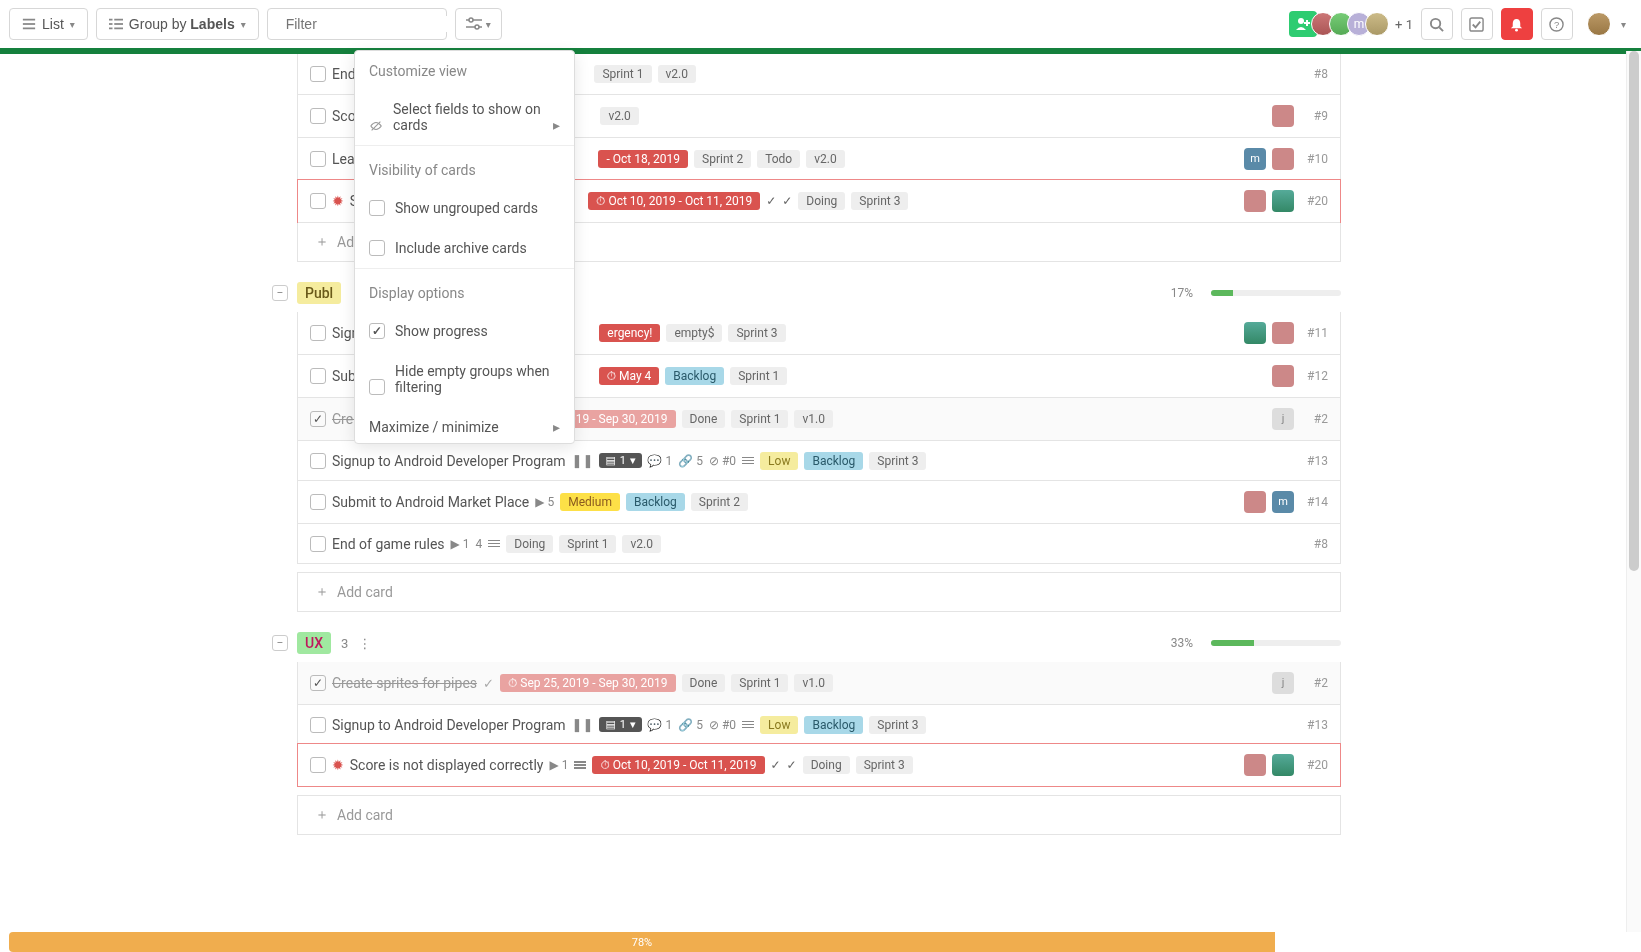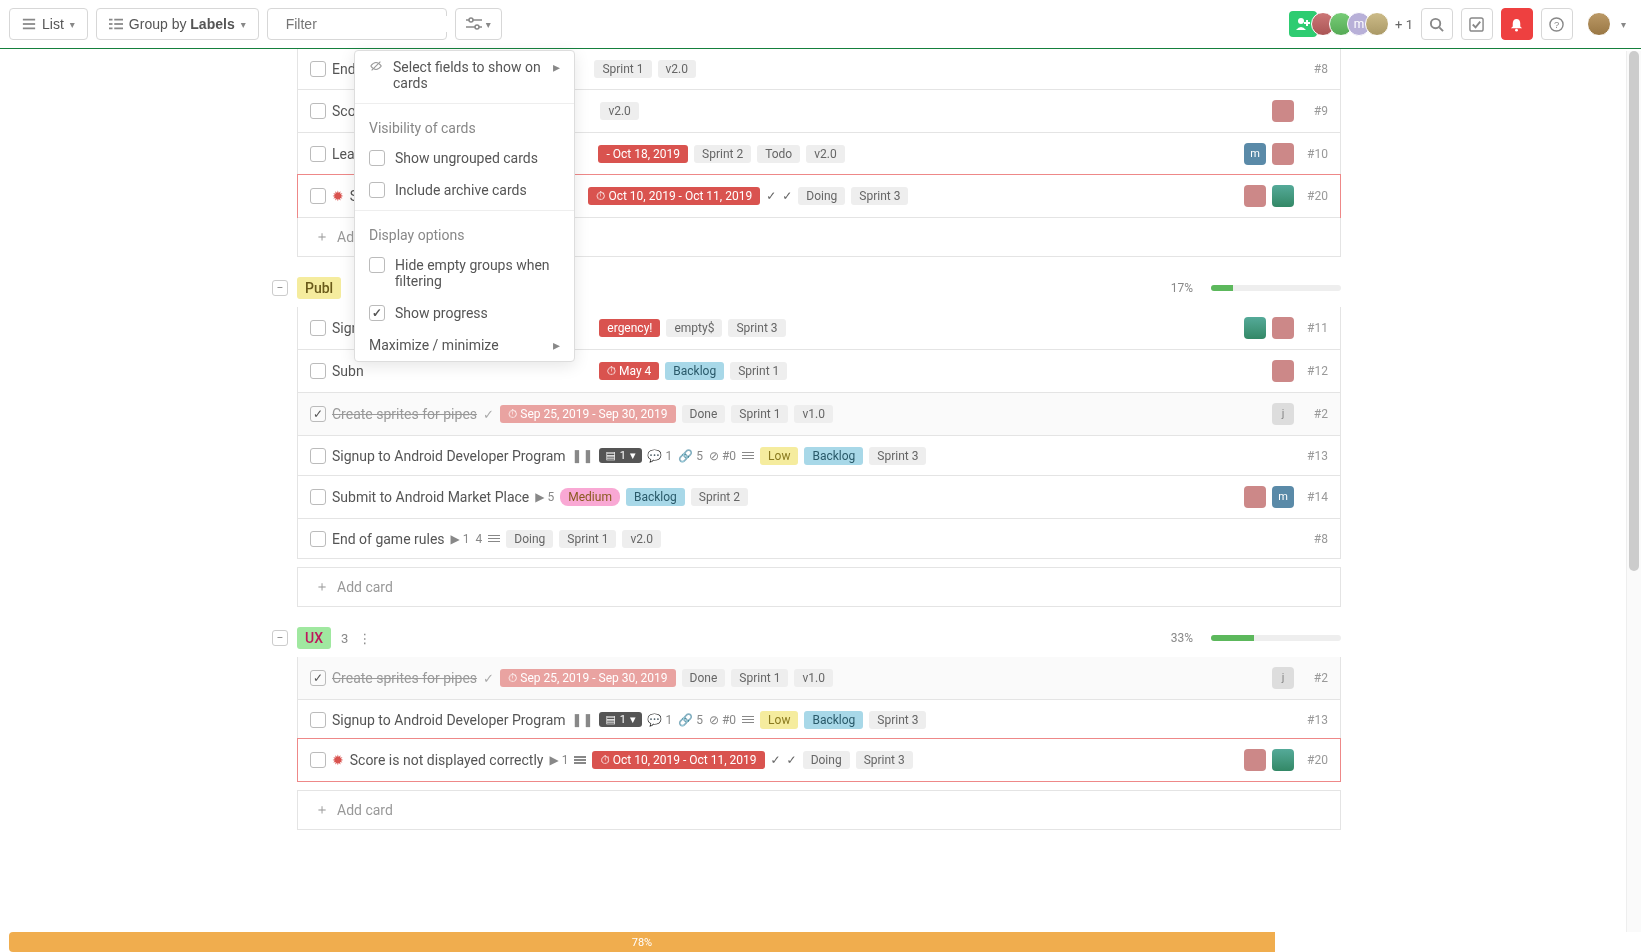--- a/index.html
+++ b/index.html
@@ -1,17 +1,17 @@
 <!DOCTYPE html>
 <html><head>
 <meta charset="utf-8">
 <style>
 * { box-sizing: border-box; margin: 0; padding: 0; }
 body { font-family: -apple-system, BlinkMacSystemFont, "Segoe UI", Roboto, Arial, sans-serif; font-size: 13px; color: #333; background: #fff; }
-.toolbar { display: flex; align-items: center; padding: 8px 9px; border-bottom: 1px solid #15803d; gap: 8px; }
+.toolbar { display: flex; align-items: center; padding: 8px 9px; border-bottom: 6px solid #15803d; gap: 8px; }
 .toolbar-left { display: flex; gap: 8px; }
 .btn { display: inline-flex; align-items: center; gap: 6px; padding: 6px 12px; border: 1px solid #d7d7d7; border-radius: 4px; background: #fff; cursor: pointer; font-size: 14px; color: #555; }
 .btn svg { width: 14px; height: 14px; }
 .filter-input { display: flex; align-items: center; border: 1px solid #d7d7d7; border-radius: 4px; padding: 0 10px; width: 180px; height: 32px; }
 .filter-input input { border: none; outline: none; margin-left: 8px; font-size: 14px; flex: 1; color: #333; }
 .btn-icon { border: 1px solid #d7d7d7; border-radius: 4px; padding: 6px 10px; background: #fff; cursor: pointer; display: inline-flex; align-items: center; }
 .toolbar-right { margin-left: auto; display: flex; align-items: center; gap: 8px; }
 .avatar-stack { display: flex; align-items: center; }
 .avatar { width: 24px; height: 24px; border-radius: 50%; border: 1px solid #fff; margin-left: -6px; display: inline-block; }
 .avatar-green { background: #2ecc71; border-radius: 4px; width: 28px; height: 26px; margin-left: 0; display:flex; align-items:center; justify-content:center; }
@@ -23,41 +23,41 @@
 .card-row.bug { border: 1px solid #e88; background: #fff; margin: -1px; }
 .card-row.done-row { background: #fafafa; }
 .card-row:first-child { border-top: none; }
 .checkbox { width: 16px; height: 16px; border: 1.5px solid #bbb; border-radius: 3px; flex-shrink: 0; display:inline-flex; align-items:center; justify-content:center; }
 .checkbox.checked::after { content:"✓"; font-size:12px; color:#555; }
 .card-title { font-size: 14px; color: #555; }
 .card-title.struck { text-decoration: line-through; color: #999; }
 .pill { padding: 2px 8px; border-radius: 3px; font-size: 12px; background: #eee; color: #666; white-space: nowrap; }
 .pill.date-red { background: #d9534f; color: #fff; }
 .pill.date-red-light { background: #e9a3a1; color: #fff; }
-.pill.medium { background: #f9a8d4; color: #8a5a1f; border-radius: 8px; }
+.pill.medium { background: #fde047; color: #8a5a1f; }
 .pill.low { background: #f5ec9e; color: #8a7a1f; }
 .pill.backlog { background: #a8d8e8; color: #2a5a6a; }
 .meta { display: inline-flex; align-items: center; gap: 3px; color: #888; font-size: 12px; }
 .card-right { margin-left: auto; display: flex; align-items: center; gap: 6px; }
 .card-num { color: #999; font-size: 12px; min-width: 28px; text-align: right; }
 .avatar-sm { width: 22px; height: 22px; border-radius: 4px; display: inline-block; }
 .bug-icon { color: #d9534f; font-size: 14px; }
 .add-card-row { padding: 10px 12px; padding-left: 17px; color: #999; font-size: 14px; display:flex; align-items:center; gap:8px; border-top:1px solid #e4e4e4; cursor:pointer; }
 .add-card-detached { margin-left: 297px; margin-right: 300px; padding: 10px 17px; color: #999; font-size: 14px; display:flex; align-items:center; gap:8px; border: 1px solid #e4e4e4; cursor:pointer; }
 .group-header { display: flex; align-items: center; margin: 20px 300px 0 297px; gap: 10px; }
 .collapse-btn { width: 16px; height: 16px; border: 1px solid #ccc; border-radius: 3px; display:flex; align-items:center; justify-content:center; font-size:12px; color:#888; cursor:pointer; margin-left:-25px; margin-right:-1px; }
 .group-label { padding: 3px 8px; border-radius: 3px; font-size: 14px; font-weight: 500; }
 .group-count { color: #888; font-size: 13px; }
 .group-menu { cursor: pointer; color: #888; }
 .progress-text { margin-left: auto; color: #888; font-size: 12px; margin-right: 8px; }
 .progress-bar { width: 130px; height: 6px; background: #eee; border-radius: 3px; overflow: hidden; }
 .progress-fill { height: 100%; background: #5cb85c; }
 .dropdown { position: absolute; left: 354px; top: 50px; width: 221px; background: #fff; border: 1px solid #ddd; border-radius: 4px; box-shadow: 0 4px 16px rgba(0,0,0,0.1); z-index: 100; }
 .dropdown-section-title { padding: 12px 14px 6px; color: #888; font-size: 14px; }
-.dropdown-item { display: flex; align-items: flex-start; gap: 10px; padding: 8px 14px; font-size: 14px; color: #555; cursor: pointer; }
+.dropdown-item { display: flex; align-items: flex-end; gap: 10px; padding: 8px 14px; font-size: 14px; color: #555; cursor: pointer; margin-top: 8px; }
 .dropdown-item .sub-arrow { margin-left:auto; color:#888; }
 .dropdown-divider { border-top: 1px solid #eee; margin: 4px 0; }
 .dd-checkbox { width: 16px; height: 16px; border: 1.5px solid #bbb; border-radius: 3px; display:inline-flex; align-items:center; justify-content:center; flex-shrink:0; }
 .dd-checkbox.checked::after { content:"✓"; font-size:12px; color:#555; font-weight:bold; }
 .footer-bar { position: fixed; bottom: 0; left: 9px; right: 9px; height: 20px; display:flex; border-radius:4px; overflow:hidden; font-size:11px; color:#fff; }
 .footer-seg { display:flex; align-items:center; justify-content:center; }
 .chips-badge { display:inline-flex; align-items:center; background:#555; color:#fff; border-radius:3px; padding:1px 6px; font-size:11px; gap:4px; }
 .icon-lines { display:inline-block; width:12px; }
 .icon-lines span { display:block; height:1.5px; background:#888; margin:1.5px 0; }
 .mini-check { font-size:12px; color:#666; }
@@ -147,20 +147,21 @@
         </svg>
       </button>
     <button class="btn" style="padding:2px 6px;border:none">
         <span class="avatar" style="margin:0;background:linear-gradient(#b96,#974)"></span>
         <span style="font-size:10px;color:#888;margin-left:4px">▾</span>
       </button>
   </div>
 </div>
 
 <div class="dropdown">
+  <div class="dropdown-section-title">Customize view</div>
   <div class="dropdown-item">
     <svg width="14" height="14" viewBox="0 0 16 16">
         <path d="M2 8 q6 -8 12 0 q-6 8 -12 0" fill="none" stroke="#999" stroke-width="1.3"></path>
         <line x1="3" y1="13" x2="13" y2="3" stroke="#999" stroke-width="1.3"></line>
       </svg>
     <span style="flex:1">Select fields to show on cards</span>
     <span class="sub-arrow">▸</span>
   </div>
   <div class="dropdown-divider"></div>
   <div class="dropdown-section-title">Visibility of cards</div>
@@ -168,26 +169,26 @@
       <span class="dd-checkbox"></span>
       <span>Show ungrouped cards</span>
     </div>
   <div class="dropdown-item">
       <span class="dd-checkbox"></span>
       <span>Include archive cards</span>
     </div>
   <div class="dropdown-divider"></div>
   <div class="dropdown-section-title">Display options</div>
   <div class="dropdown-item">
+      <span class="dd-checkbox checked"></span>
+      <span>Show progress</span>
+    </div>
+  <div class="dropdown-item">
       <span class="dd-checkbox"></span>
       <span style="flex:1">Hide empty groups when filtering</span>
-    </div>
-  <div class="dropdown-item">
-      <span class="dd-checkbox checked"></span>
-      <span>Show progress</span>
     </div>
   <div class="dropdown-item">
       <span style="flex:1">Maximize / minimize</span>
       <span class="sub-arrow">▸</span>
     </div>
 </div>
 
 <div class="main">
 
   <div class="card-list">

